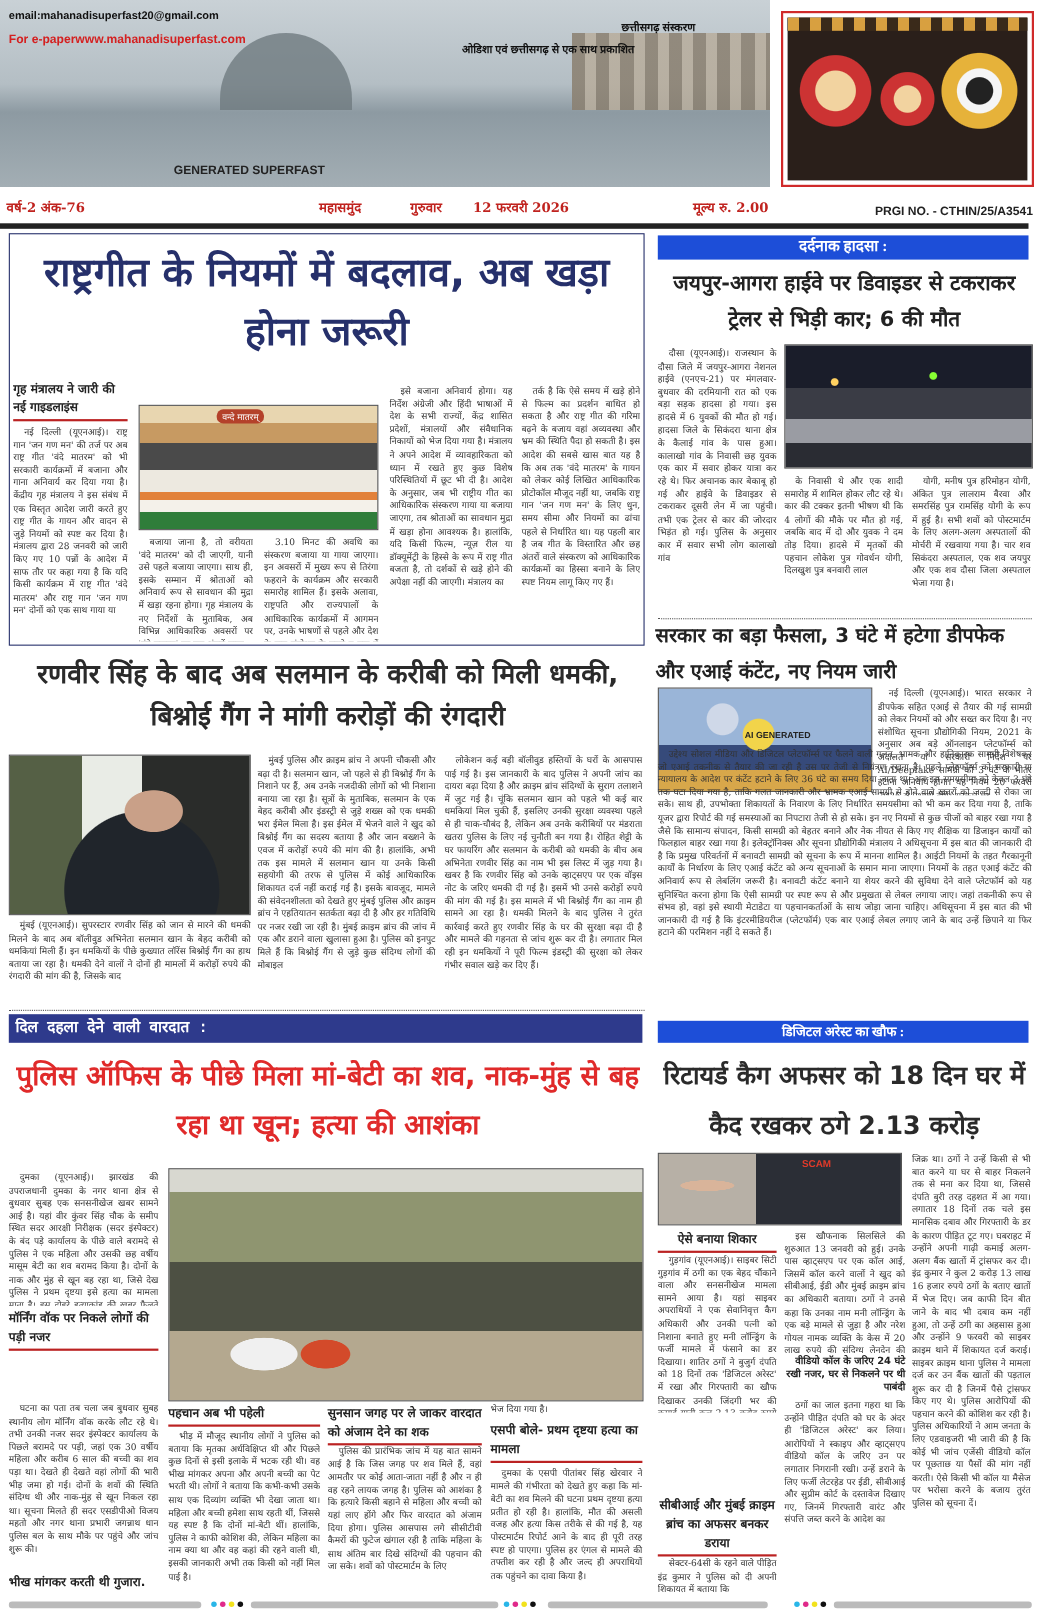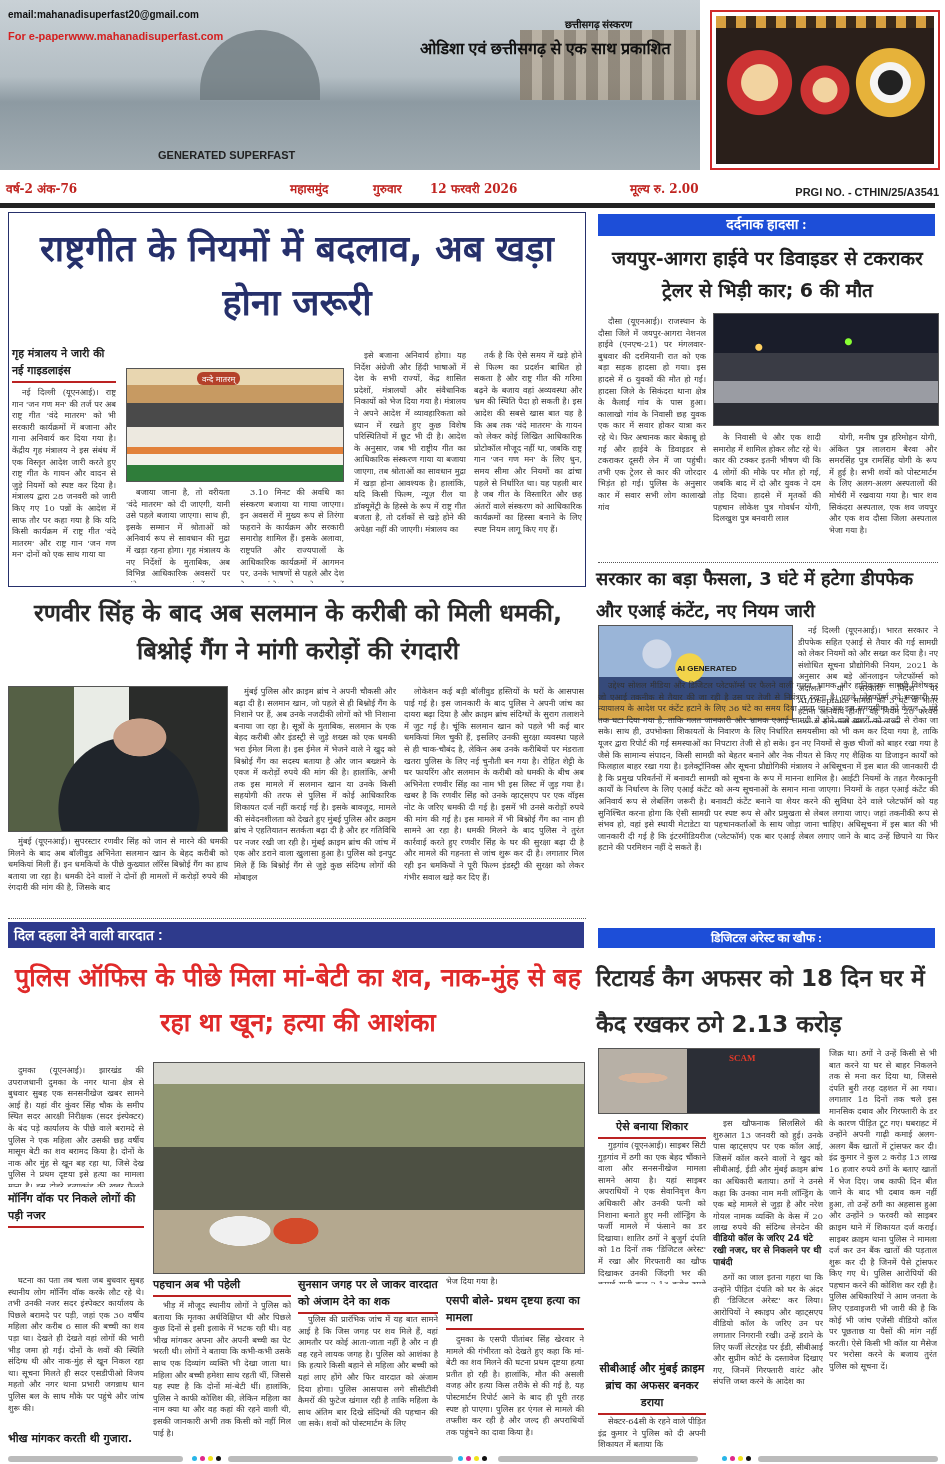--- a/index.html
+++ b/index.html
@@ -6,21 +6,21 @@
 body{width:945px;height:1464px;background:#fff;font-family:"DejaVu Serif",serif;color:#222;position:relative;overflow:hidden}
 .abs{position:absolute}
 .sans{font-family:"Liberation Sans",sans-serif}
 
 #masthead{left:0;top:0;width:700px;height:170px;background:linear-gradient(180deg,#c9d1d6 0%,#b4bec4 45%,#8d9aa2 60%,#a3aeb4 100%);overflow:hidden}
 #mast-hill{left:200px;top:30px;width:120px;height:70px;background:#6f7b7f;border-radius:60px 60px 0 0;opacity:.8}
 #mast-bridge{left:520px;top:30px;width:180px;height:70px;background:repeating-linear-gradient(90deg,#8a7f6f 0 12px,#b8ad9c 12px 22px);opacity:.85}
 #mast-email{left:8px;top:9px;font-size:10px;font-weight:bold;color:#111}
 #mast-epaper{left:8px;top:30px;font-size:11px;font-weight:bold;color:#d42020}
 #mast-edition{left:565px;top:17px;font-size:10px;font-weight:bold;color:#111}
-#mast-published{left:420px;top:37px;font-size:16px;font-weight:bold;color:#111}
+#mast-published{left:420px;top:37px;font-size:10px;font-weight:bold;color:#111}
 #mast-title{left:108px;top:46px;font-size:76px;font-weight:900;color:#2a2a2a;letter-spacing:-2px;-webkit-text-stroke:2px #fff;text-shadow:2px 2px 0 #fff,-2px -2px 0 #fff;font-family:"DejaVu Sans",sans-serif;line-height:1}
 #mast-english{left:158px;top:149px;font-size:11px;font-weight:bold;color:#222}
 #deity-box{left:710px;top:10px;width:230px;height:160px;border:2px solid #d02a2a;padding:4px;background:#fff}
 #deity-img{width:100%;height:100%;background:radial-gradient(circle at 20% 45%,#f2d3a0 0 18px,#c33 19px 32px,transparent 33px),radial-gradient(circle at 50% 50%,#f2d3a0 0 12px,#c33 13px 24px,transparent 25px),radial-gradient(circle at 80% 45%,#222 0 12px,#f5f5f5 13px 20px,#e6b23a 21px 34px,transparent 35px),repeating-linear-gradient(90deg,#d8a040 0 10px,#3a2a1a 10px 20px) top/100% 12px no-repeat,#2a1f1a}
 #dateline{left:0;top:180px;width:945px;height:22px}
 .dl{position:absolute;top:0;font-size:12px;font-weight:bold;color:#c0231f}
 #prgi{right:6px;top:186px;font-size:11px;font-weight:bold;color:#222}
 #rule-top{left:0;top:203px;width:935px;height:5px;background:#222}
 
 #lead-box{left:8px;top:212px;width:578px;height:375px;border:1px solid #26306b}
@@ -36,28 +36,28 @@
 #acc-bar{left:598px;top:214px;width:337px;height:22px;font-size:14px;line-height:22px}
 #acc-head{left:596px;top:242px;width:343px;text-align:center;font-family:"DejaVu Sans",sans-serif;font-weight:bold;font-size:19px;line-height:32px;color:#222}
 #acc-photo{left:713px;top:313px;width:226px;height:113px;background:radial-gradient(circle at 20% 30%,#ffd060 0 3px,transparent 4px),radial-gradient(circle at 60% 25%,#8f3 0 3px,transparent 4px),linear-gradient(180deg,#1a1d2a 0 35%,#3a3c45 35% 60%,#9a9ca3 60% 80%,#2a2c33 80%)}
 .dotrule{position:absolute;border-top:1px dotted #555;height:0}
 #ai-head{left:596px;top:563px;width:343px;font-family:"DejaVu Sans",sans-serif;font-weight:bold;font-size:18px;line-height:32px;color:#222}
 #ai-photo{left:598px;top:625px;width:195px;height:95px;background:radial-gradient(circle at 47% 45%,#f2d44a 0 14px,transparent 15px),radial-gradient(circle at 30% 30%,#cfd8e8 0 14px,transparent 15px),linear-gradient(180deg,#9ab5d8 0 55%,#364a7a 55% 80%,#d8a74a 80%)}
 
 #sal-head{left:8px;top:594px;width:580px;text-align:center;font-family:"DejaVu Sans",sans-serif;font-weight:bold;font-size:24px;line-height:38px;color:#2a2a2a}
 #sal-photo{left:8px;top:686px;width:220px;height:146px;background:radial-gradient(ellipse at 60% 35%,#c9a088 0 26px,transparent 27px),radial-gradient(ellipse at 55% 85%,#20252b 0 70px,transparent 71px),linear-gradient(90deg,#556045 0 30%,#e9ece6 30% 55%,#2a2c2a 55%)}
 
-#bl-bar{left:8px;top:922px;width:576px;height:26px;background:#2e3a8c;color:#fff;font-family:Liberation Sans, sans-serif;font-weight:bold;font-size:14px;line-height:26px;padding-left:6px}
+#bl-bar{left:8px;top:922px;width:576px;height:26px;background:#2e3a8c;color:#fff;font-family:Liberation Mono, monospace;font-weight:bold;font-size:14px;line-height:26px;padding-left:6px}
 #bl-head{left:8px;top:955px;width:580px;text-align:center;font-family:"DejaVu Sans",sans-serif;font-weight:bold;font-size:25px;line-height:45px;color:#e02a2a}
 #bl-photo{left:153px;top:1062px;width:432px;height:212px;background:radial-gradient(ellipse at 20% 80%,#f0f0f0 0 30px,transparent 31px),radial-gradient(ellipse at 33% 80%,#d34a2a 0 22px,transparent 23px),linear-gradient(180deg,#d8d8d0 0 10%,#8f9570 10% 40%,#4d5043 40% 70%,#b4a88f 70%)}
 
 #br-bar{left:598px;top:928px;width:337px;height:20px;font-size:12px;line-height:20px}
-#br-head{left:596px;top:955px;width:343px;font-family:"DejaVu Sans",sans-serif;font-weight:bold;font-size:23px;line-height:46px;color:#2a2a2a}
+#br-head{left:596px;top:955px;width:343px;text-align:center;font-family:"DejaVu Sans",sans-serif;font-weight:bold;font-size:23px;line-height:46px;color:#2a2a2a}
 #br-photo{left:598px;top:1048px;width:222px;height:66px;background:radial-gradient(ellipse at 20% 45%,#d9b49a 0 24px,transparent 25px),linear-gradient(90deg,#b7b0a6 0 40%,#2b2e36 40% 100%)}
-#scam-tag{position:absolute;left:130px;top:4px;color:#e03a2a;font-size:9px;font-weight:bold;font-family:Liberation Serif, serif}
+#scam-tag{position:absolute;left:130px;top:4px;color:#e03a2a;font-size:9px;font-weight:bold;font-family:Liberation Sans, sans-serif}
 #reg-marks{left:0;top:1456px;width:945px;height:8px}
 .tick{position:absolute;top:0;height:6px;border-radius:3px;background:#bbb}
 .dot{position:absolute;top:0;width:5px;height:5px;border-radius:50%}
 </style>
 </head>
 <body>
 
 <div id="masthead" class="abs">
   <div id="mast-hill" class="abs"></div>
   <div id="mast-bridge" class="abs"></div>
@@ -191,21 +191,21 @@
   </div>
 <div class="abs" style="left:598px;top:1360px;width:108px;text-align:center">
     <div class="sub">सीबीआई और मुंबई क्राइम ब्रांच का अफसर बनकर डराया</div>
   </div>
 <div class="col" style="left:598px;top:1416px;width:108px;height:40px;overflow:hidden">
     <p>सेक्टर-64सी के रहने वाले पीड़ित इंद्र कुमार ने पुलिस को दी अपनी शिकायत में बताया कि</p>
   </div>
 <div class="col" style="left:713px;top:1118px;width:110px;height:112px;overflow:hidden">
     <p>इस खौफनाक सिलसिले की शुरुआत 13 जनवरी को हुई। उनके पास व्हाट्सएप पर एक कॉल आई, जिसमें कॉल करने वालों ने खुद को सीबीआई, ईडी और मुंबई क्राइम ब्रांच का अधिकारी बताया। ठगों ने उनसे कहा कि उनका नाम मनी लॉन्ड्रिंग के एक बड़े मामले से जुड़ा है और नरेश गोयल नामक व्यक्ति के केस में 20 लाख रुपये की संदिग्ध लेनदेन की बात कही गई। यहीं से डराने-धमकाने का खेल शुरू हुआ।</p>
   </div>
-<div class="abs" style="left:713px;top:1232px;width:110px;font-family:'DejaVu Sans',sans-serif;font-weight:bold;font-size:9px;line-height:12px;text-align:left">वीडियो कॉल के जरिए 24 घंटे रखी नजर, घर से निकलने पर थी पाबंदी</div>
+<div class="abs" style="left:713px;top:1232px;width:110px;font-family:'DejaVu Sans',sans-serif;font-weight:bold;font-size:9px;line-height:12px;text-align:right">वीडियो कॉल के जरिए 24 घंटे रखी नजर, घर से निकलने पर थी पाबंदी</div>
 <div class="col" style="left:713px;top:1272px;width:110px;height:184px;overflow:hidden">
     <p>ठगों का जाल इतना गहरा था कि उन्होंने पीड़ित दंपति को घर के अंदर ही 'डिजिटल अरेस्ट' कर लिया। आरोपियों ने स्काइप और व्हाट्सएप वीडियो कॉल के जरिए उन पर लगातार निगरानी रखी। उन्हें डराने के लिए फर्जी लेटरहेड पर ईडी, सीबीआई और सुप्रीम कोर्ट के दस्तावेज दिखाए गए, जिनमें गिरफ्तारी वारंट और संपत्ति जब्त करने के आदेश का</p>
   </div>
 <div class="col" style="left:829px;top:1048px;width:108px;height:408px;overflow:hidden">
     <p style="text-indent:0">जिक्र था। ठगों ने उन्हें किसी से भी बात करने या घर से बाहर निकलने तक से मना कर दिया था, जिससे दंपति बुरी तरह दहशत में आ गया। लगातार 18 दिनों तक चले इस मानसिक दबाव और गिरफ्तारी के डर के कारण पीड़ित टूट गए। घबराहट में उन्होंने अपनी गाढ़ी कमाई अलग-अलग बैंक खातों में ट्रांसफर कर दी। इंद्र कुमार ने कुल 2 करोड़ 13 लाख 16 हजार रुपये ठगों के बताए खातों में भेज दिए। जब काफी दिन बीत जाने के बाद भी दबाव कम नहीं हुआ, तो उन्हें ठगी का अहसास हुआ और उन्होंने 9 फरवरी को साइबर क्राइम थाने में शिकायत दर्ज कराई। साइबर क्राइम थाना पुलिस ने मामला दर्ज कर उन बैंक खातों की पड़ताल शुरू कर दी है जिनमें पैसे ट्रांसफर किए गए थे। पुलिस आरोपियों की पहचान करने की कोशिश कर रही है। पुलिस अधिकारियों ने आम जनता के लिए एडवाइजरी भी जारी की है कि कोई भी जांच एजेंसी वीडियो कॉल पर पूछताछ या पैसों की मांग नहीं करती। ऐसे किसी भी कॉल या मैसेज पर भरोसा करने के बजाय तुरंत पुलिस को सूचना दें।</p>
   </div>
 
 <div id="reg-marks" class="abs">
   <div class="tick" style="left:8px;width:175px"></div>
   <div class="dot" style="left:192px;background:#29b6e8"></div>

